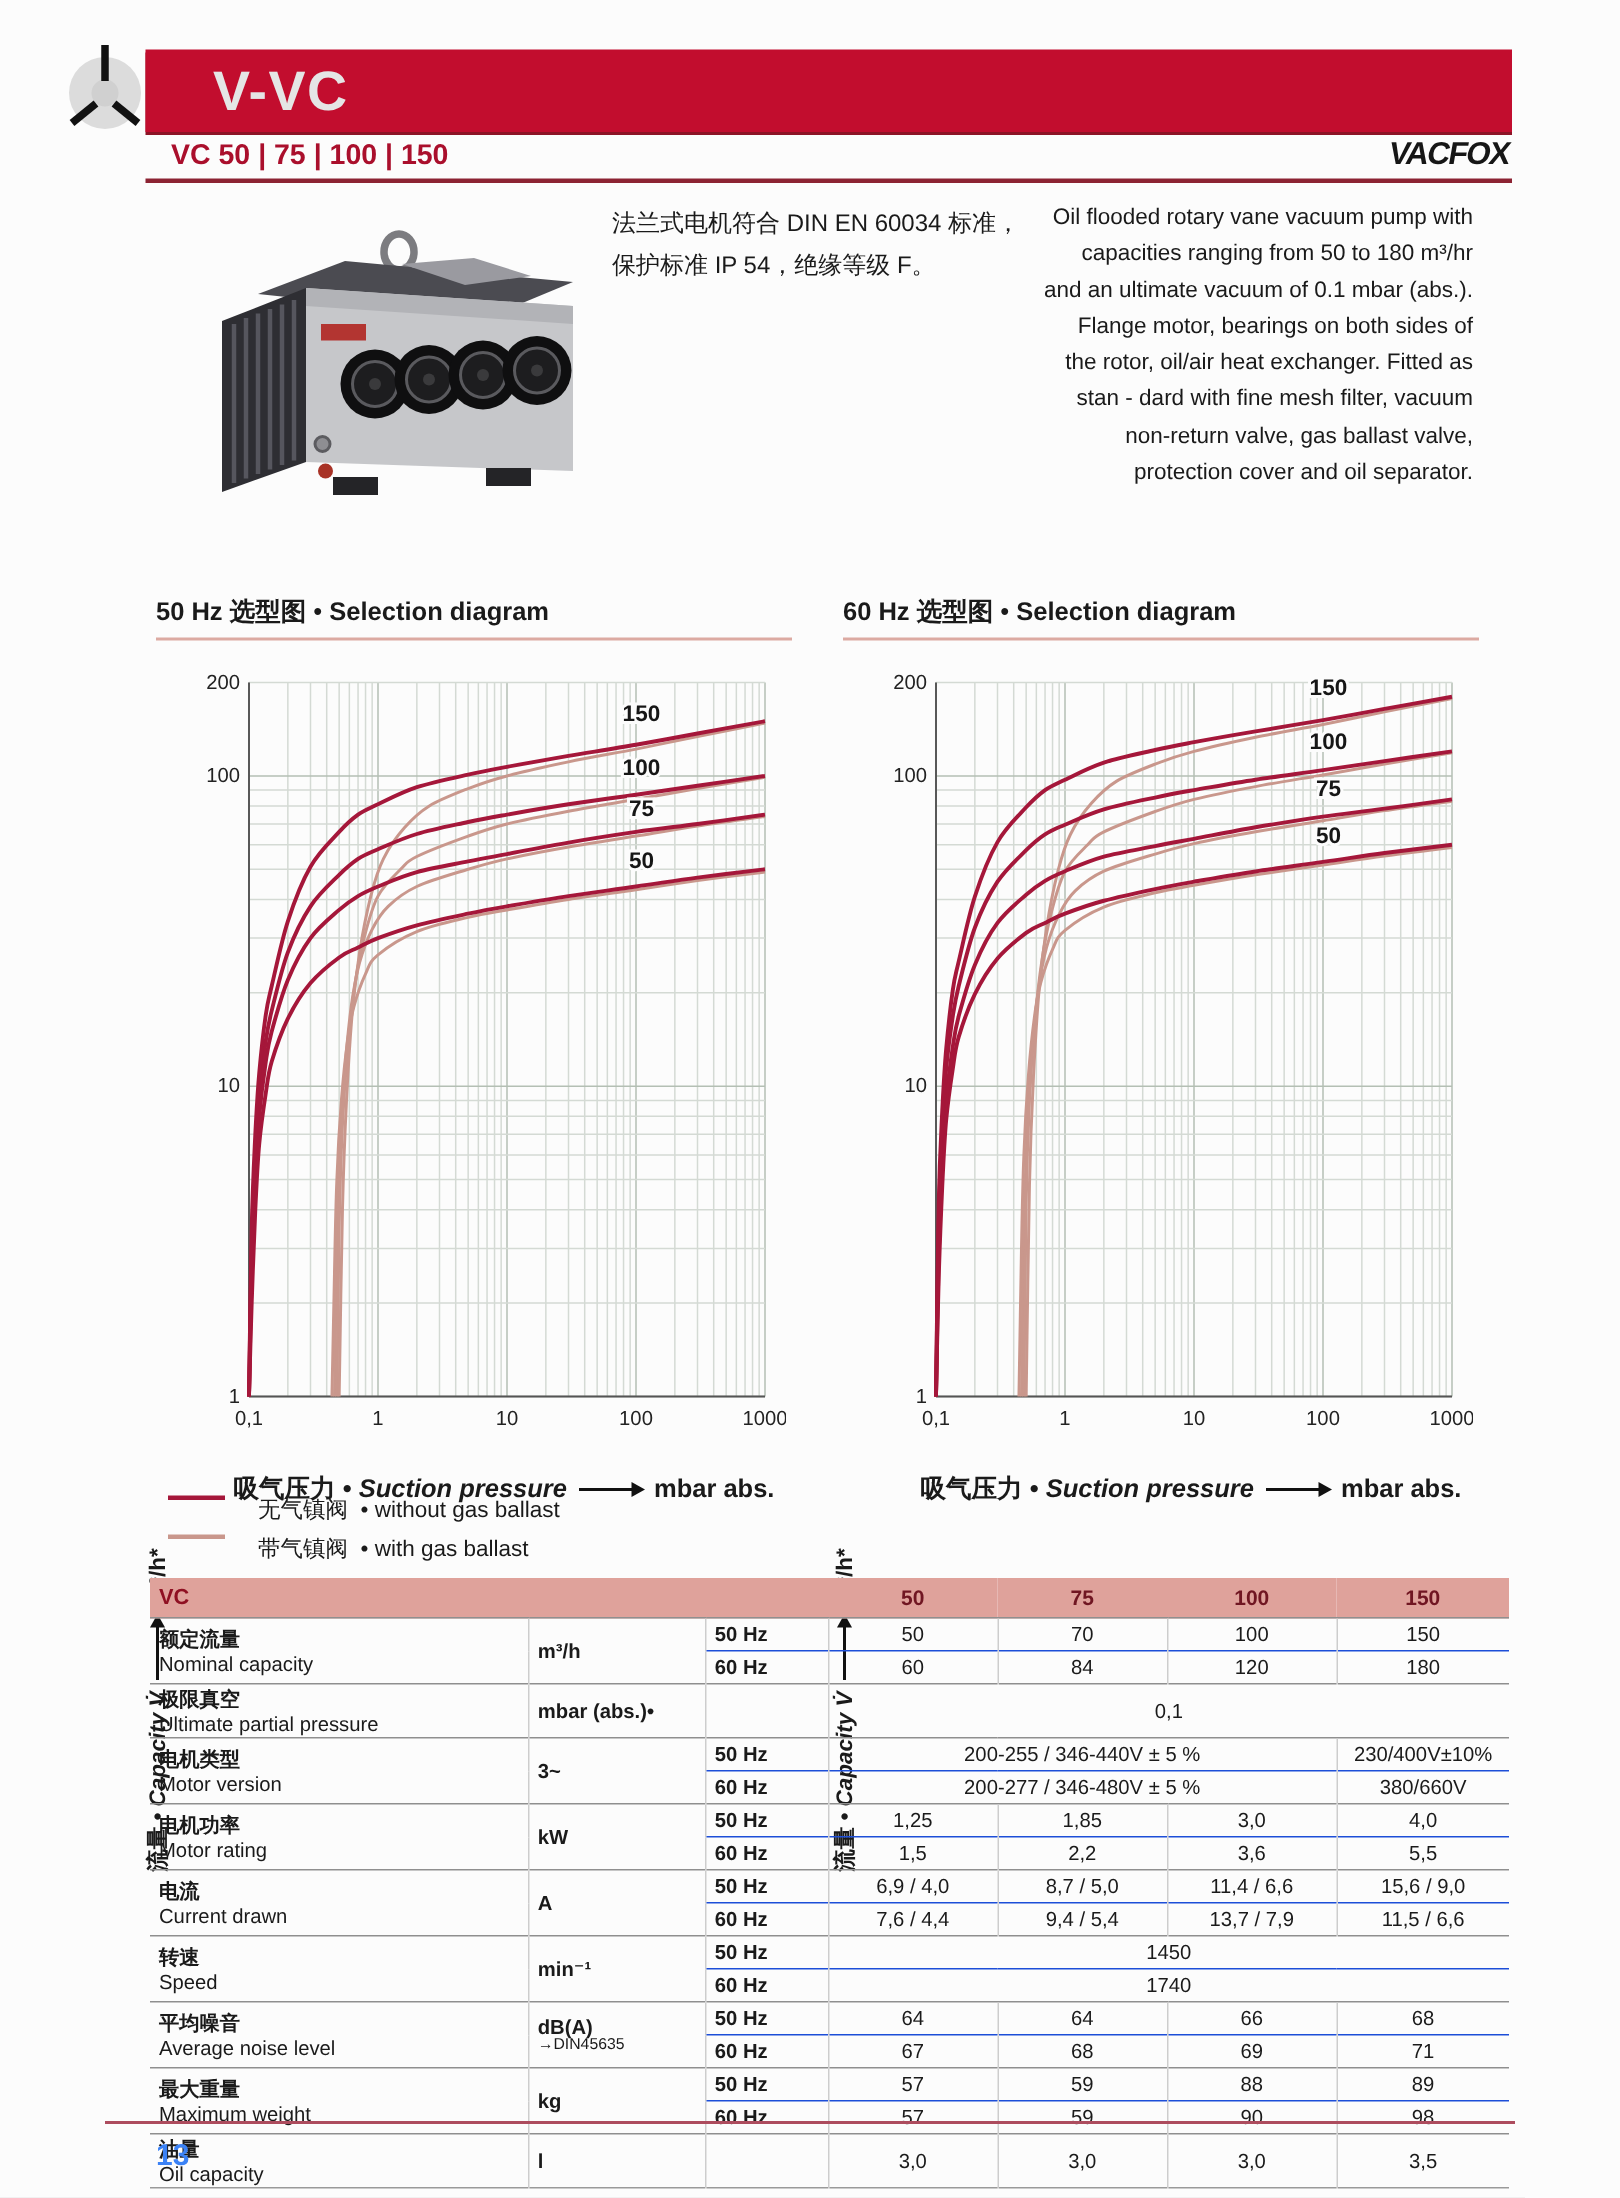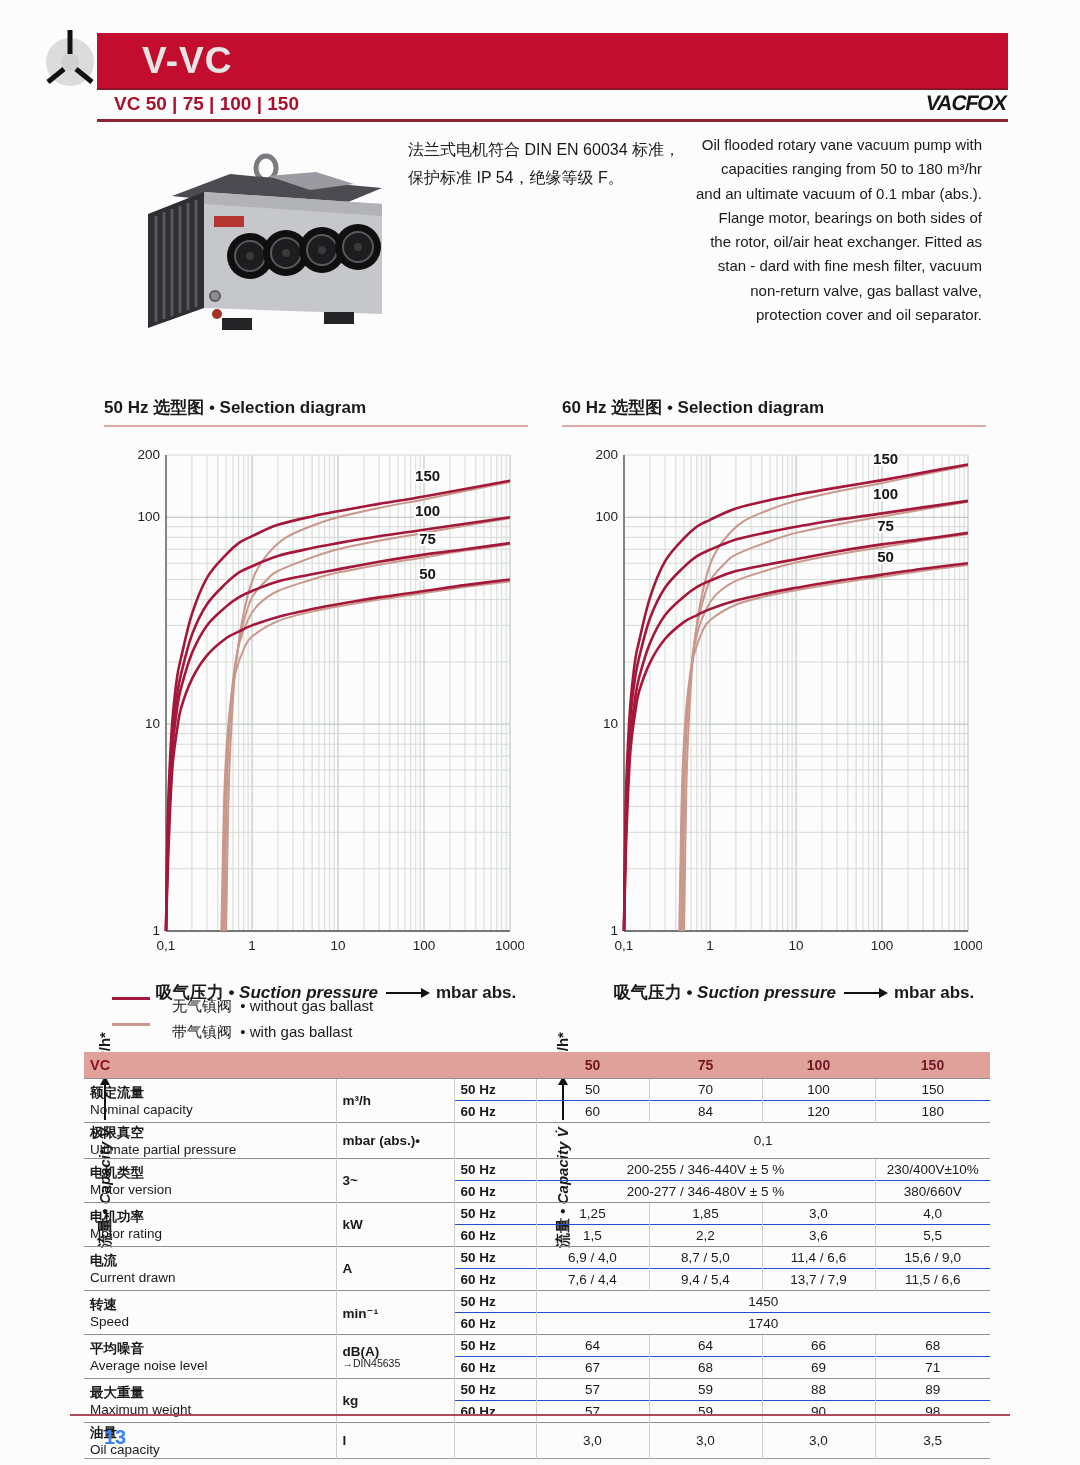--- a/index.html
+++ b/index.html
@@ -34,21 +34,21 @@
   .xtitle{width:400px;margin-left:42px;margin-top:20px;text-align:center;font-size:17px;font-weight:bold;white-space:nowrap;}
   .xtitle .cap{font-style:italic;}
   .arr{display:inline-block;vertical-align:middle;position:relative;width:42px;height:2px;background:#111;margin:0 8px 2px 8px;}
   .arr::after{content:"";position:absolute;right:-2px;top:-4px;border-left:9px solid #111;
               border-top:5px solid transparent;border-bottom:5px solid transparent;}
   
   .legend{position:absolute;left:112px;top:997px;font-size:15px;}
   .legrow{display:flex;align-items:flex-start;margin-bottom:7px;}
   .sw{width:38px;height:3px;margin-right:22px;}
   
-  .spec{position:absolute;left:84px;top:1052px;width:906px;border-collapse:collapse;table-layout:fixed;
+  .spec{position:absolute;left:100px;top:1052px;width:906px;border-collapse:collapse;table-layout:fixed;
         font-size:13.5px;}
   .spec td{padding:1px 6px;vertical-align:middle;height:19px;}
   .spec tr.thead td{background:#dfa29b;height:24px;border:none;}
   .spec td.vchead{color:#8f1022;font-weight:bold;font-size:14.5px;}
   .spec td.colhead{color:#701622;font-weight:bold;text-align:center;font-size:14px;}
   .spec tr.gstart td{border-top:1px solid #8f8f8f;}
   .spec tr.gsub td{border-top:1px solid #1d4ed8;margin-left:48px;}
   .spec td.unit,.spec td.hz,.spec td.val{border-left:1px solid #cdcdcd;}
   .spec td.hz{font-weight:bold;}
   .spec td.val{text-align:center;}

